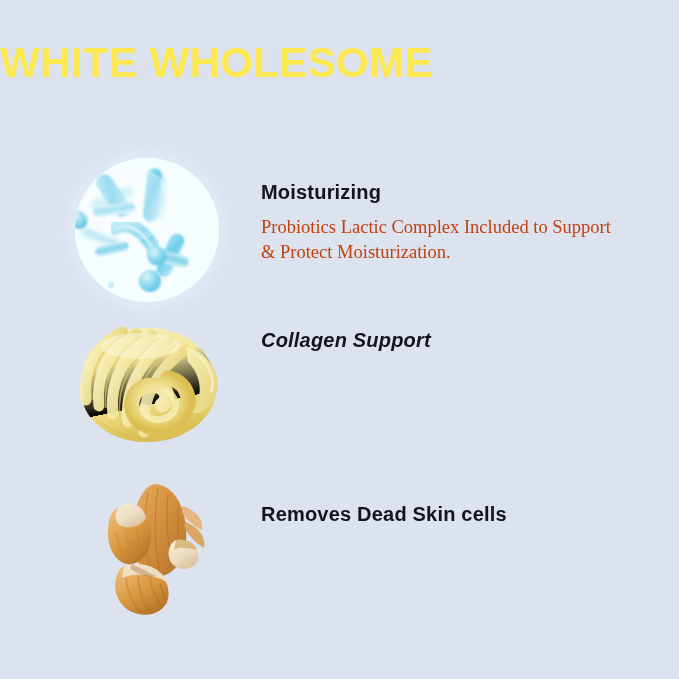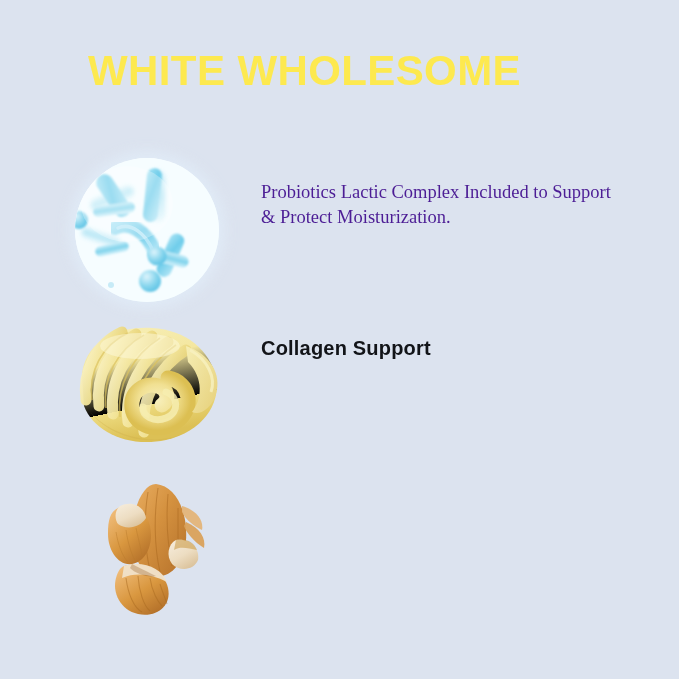--- a/index.html
+++ b/index.html
@@ -19,22 +19,21 @@
     height:679px;
     background:#dce3ef;
   }
 
   
   .title-block {
     position:absolute;
     top:40px;
     left:0;
     width:609px;
-    text-align:center;
-    margin-top:8px;
+    text-align:left;
   }
   .title-line {
     display:block;
     color:#fde94f;
     font-family:"Liberation Sans", sans-serif;
     font-weight:bold;
     font-size:42px;
     line-height:46px;
     letter-spacing:0.4px;
     text-transform:uppercase;
@@ -63,31 +62,31 @@
   .feature-heading {
     color:#121418;
     font-family:"Liberation Sans", sans-serif;
     font-weight:bold;
     font-size:20px;
     line-height:24px;
     letter-spacing:0.2px;
     margin-bottom:11px;
   }
   .feature-body {
-    color:#4c1d95;
+    color:#c2410c;
     font-family:"Liberation Serif", serif;
     font-size:18.5px;
     line-height:25px;
   }
 
   
   #feature-0 { top:158px; }
   #feature-0 .feature-text { top:22px; }
   #feature-1 { top:320px; }
-  #feature-1 .feature-text { top:16px; }
+  #feature-1 .feature-text { top:8px;font-style:italic; }
   #feature-2 { top:478px; }
   #feature-2 .feature-text { top:24px; }
 
   
   .probiotic-circle {
     position:absolute;
     left:13px;
     top:0;
     width:144px;
     height:144px;
@@ -166,20 +165,21 @@
           <circle cx="4" cy="62" r="9" fill="url(#dotG)" filter="url(#soft)"></circle>
           <circle cx="82" cy="98" r="9.5" fill="url(#dotG)" filter="url(#soft)"></circle>
           <circle cx="75" cy="123" r="11" fill="url(#dotG)" filter="url(#soft)"></circle>
           <circle cx="36" cy="127" r="3" fill="#bbe6f5" opacity="0.8"></circle>
 
           <ellipse cx="52" cy="46" rx="46" ry="38" fill="#ffffff" opacity="0.3"></ellipse>
         </svg>
       </div>
     </div>
     <div class="feature-text">
+      <div class="feature-heading">Moisturizing</div>
       <div class="feature-body">Probiotics Lactic Complex Included to Support &amp; Protect Moisturization.</div>
     </div>
   </div>
 
   <div class="feature" id="feature-1">
     <div class="feature-icon-wrap">
       <div class="butter-wrap">
         <svg viewBox="0 0 160 132" xmlns="http://www.w3.org/2000/svg">
           <defs>
             <linearGradient id="bBody" x1="0" y1="0" x2="0.25" y2="1">
@@ -304,16 +304,17 @@
             <path d="M48 98 C49 114, 54 128, 60 133"></path>
             <path d="M60 100 C62 114, 68 124, 72 128"></path>
             <path d="M70 106 C73 116, 76 122, 77 126"></path>
           </g>
 
           <path d="M42 86 C54 92, 62 96, 66 98 C58 100, 46 96, 40 90 Z" fill="#8e5316" opacity="0.3"></path>
         </svg>
       </div>
     </div>
     <div class="feature-text">
+      <div class="feature-heading">Removes Dead Skin cells</div>
     </div>
   </div>
 
 </div>
 
 </body></html>

